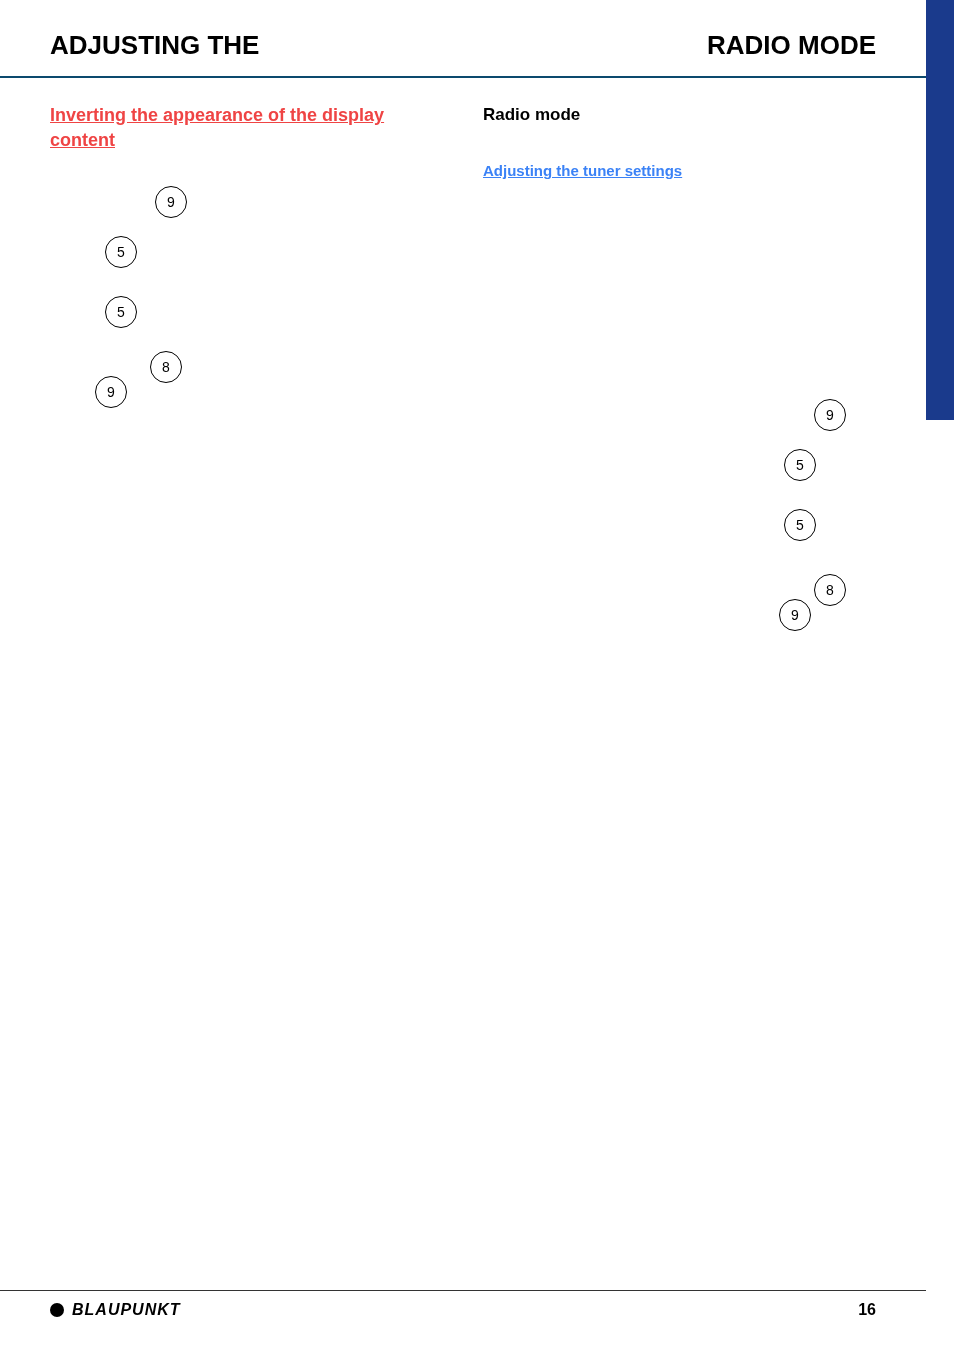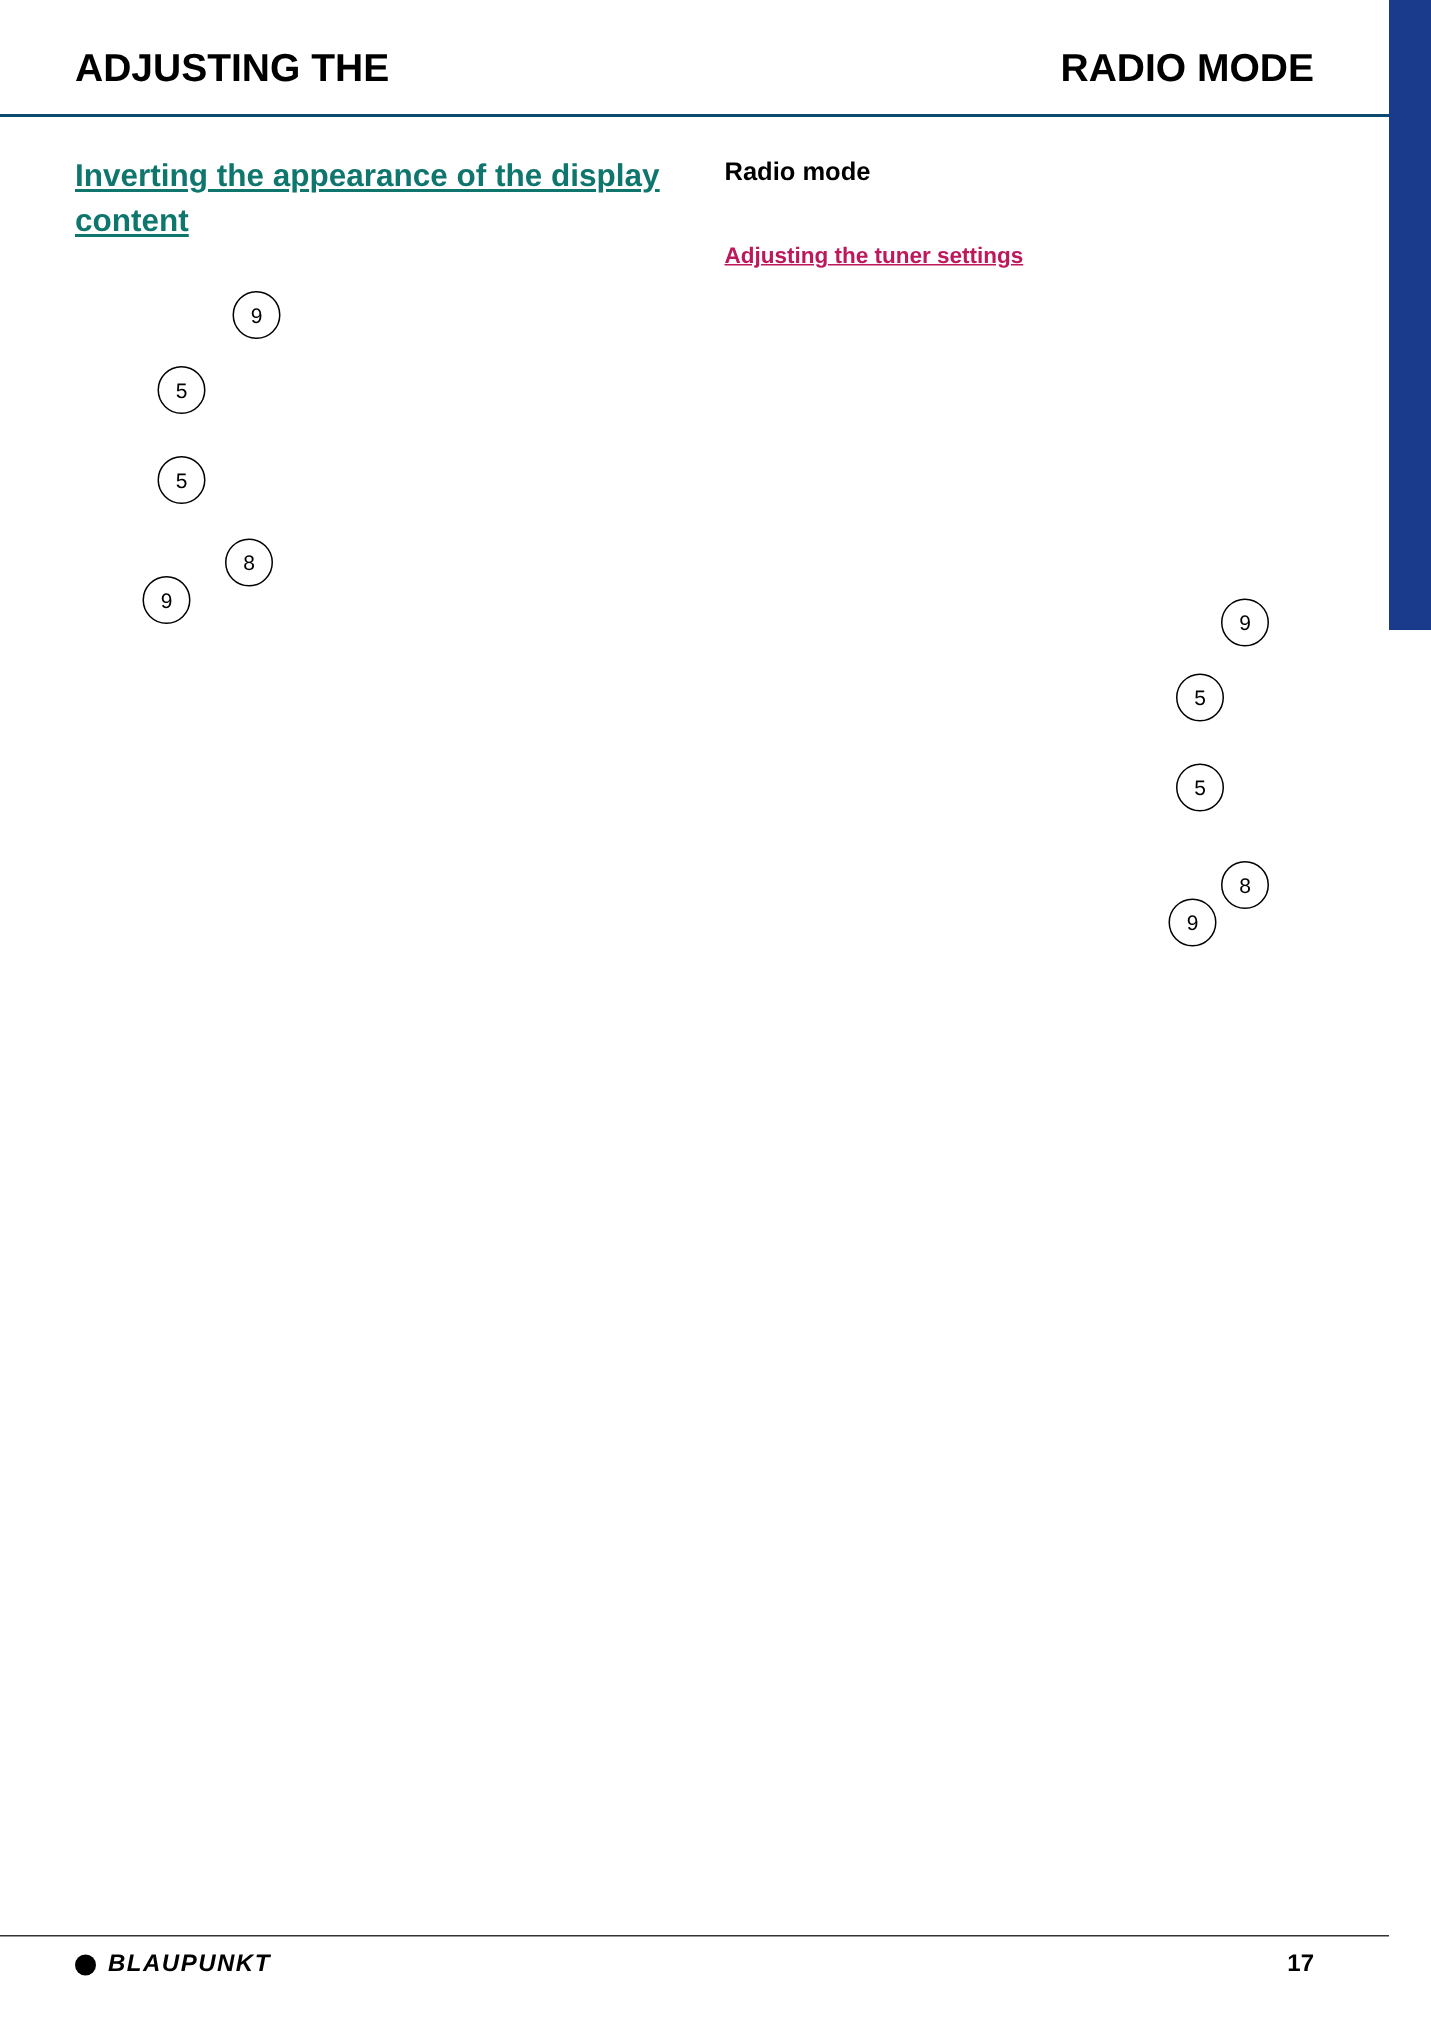--- a/index.html
+++ b/index.html
@@ -73,24 +73,24 @@
       padding-top: 25px;
     }
 
     .right-column {
       width: 50%;
       padding-left: 20px;
       padding-top: 25px;
     }
 
     .section-title-underline {
-      font-size: 21px;
+      font-size: 18px;
       font-weight: bold;
       text-decoration: underline;
-      color: #0f766e;
+      color: #ef4444;
       line-height: 1.4;
       margin-bottom: 32px;
     }
 
     .section-title-bold {
       font-size: 17px;
       font-weight: 900;
       color: #000000;
       line-height: 1.4;
       margin-bottom: 20px;
@@ -147,21 +147,21 @@
     
     .tuner-section {
       margin-top: 20px;
       padding-top: 15px;
     }
 
     .tuner-title {
       font-size: 15px;
       font-weight: bold;
       text-decoration: underline;
-      color: #be185d;
+      color: #3b82f6;
       margin-bottom: 8px;
     }
 
     
     .right-circle-group {
       position: relative;
       height: 260px;
       margin-top: 220px;
     }
 
@@ -305,16 +305,16 @@
     </div>
 
   </div>
 
   <div class="footer">
     <div class="footer-logo">
       <span class="footer-dot"></span>
       <span class="footer-brand">BLAUPUNKT</span>
     </div>
     <div class="footer-line"></div>
-    <div class="footer-page">17</div>
+    <div class="footer-page">16</div>
   </div>
 
 </div>
 
 </body></html>

